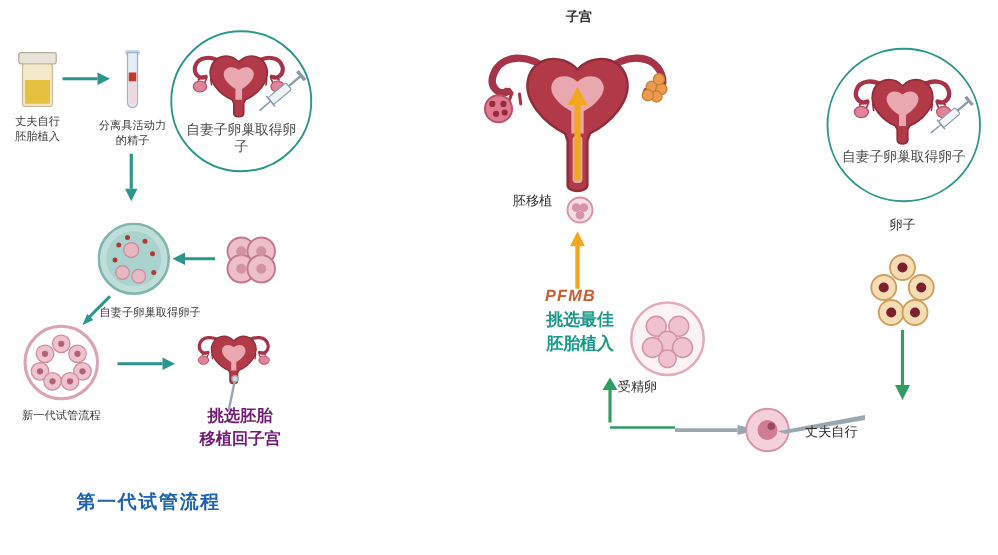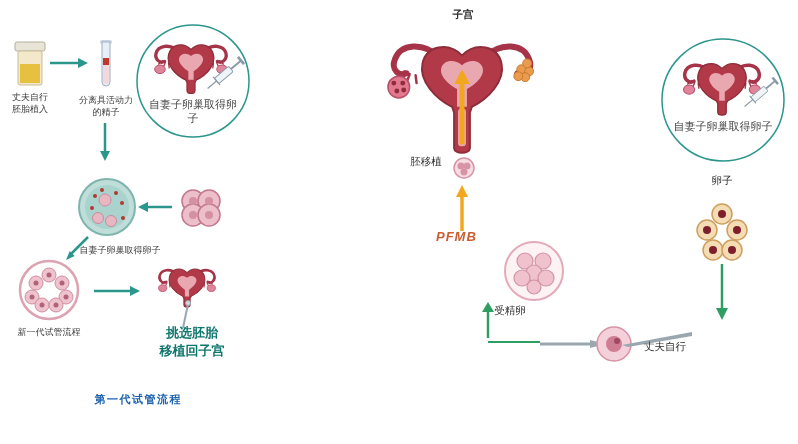--- a/index.html
+++ b/index.html
@@ -3,23 +3,23 @@
 <meta charset="utf-8">
 <style>
   * { margin:0; padding:0; box-sizing:border-box; }
   html,body { background:#ffffff; }
   body { font-family:"Liberation Sans","DejaVu Sans",sans-serif; }
   #diagram { position:relative; width:798px; height:444px; background:#ffffff; overflow:hidden; }
   .abs { position:absolute; }
   .lbl { position:absolute; font-size:9px; color:#3b3b3b; text-align:center; line-height:1.3; white-space:pre-line; }
   .lbl-sm { font-size:11px; color:#4a4a4a; }
   .lbl-md { font-size:10.5px; color:#2e2e2e; }
-  .dark-bold { font-size:13px; font-weight:bold; color:#0f766e; line-height:1.4; }
+  .dark-bold { font-size:13px; font-weight:bold; color:#701a75; line-height:1.4; }
   .teal-text { font-size:13.5px; font-weight:bold; color:#17998a; line-height:1.4; }
-  .title { position:absolute; font-size:11px; font-weight:bold; color:#1e63ae; text-align:right; letter-spacing:1.5px; white-space:pre-line; }
+  .title { position:absolute; font-size:15px; font-weight:bold; color:#1e63ae; text-align:center; letter-spacing:1.5px; white-space:pre-line; }
   .watermark { position:absolute; font-size:13px; font-weight:bold; color:#c2410c; letter-spacing:1px; opacity:.85; font-style:italic; }
 </style>
 </head>
 <body>
 
 <svg width="0" height="0" style="position:absolute" aria-hidden="true">
   <defs>
     <symbol id="uterus" viewBox="0 0 120 100">
       <path d="M42,32 C28,18 10,22 7,34 C5,43 13,50 20,46" fill="none" stroke="#a63348" stroke-width="5" stroke-linecap="round"></path>
       <path d="M78,32 C92,18 110,22 113,34 C115,43 107,50 100,46" fill="none" stroke="#a63348" stroke-width="5" stroke-linecap="round"></path>
@@ -186,20 +186,22 @@
     <circle cx="12" cy="16" r="3.5" fill="#d794a6"></circle>
   </svg>
 
   <svg class="abs" style="left:453px;top:183px" width="18" height="50">
     <line x1="9" y1="48" x2="9" y2="12" stroke="#f2a71f" stroke-width="3.5"></line>
     <polygon points="3,14 9,2 15,14" fill="#f2a71f"></polygon>
   </svg>
 
   <div class="watermark" style="left:436px;top:229px">PFMB</div>
 
+  <div class="lbl teal-text" style="left:424px;top:247px;width:80px">挑选最佳
+胚胎植入</div>
 
   <svg class="abs" style="left:503px;top:240px" width="62" height="62">
     <circle cx="31" cy="31" r="29" fill="#fdf3f5" stroke="#e3abba" stroke-width="2"></circle>
     <circle cx="22" cy="21" r="8" fill="#efc2ce" stroke="#d194a6" stroke-width="1.2"></circle>
     <circle cx="40" cy="21" r="8" fill="#efc2ce" stroke="#d194a6" stroke-width="1.2"></circle>
     <circle cx="31" cy="33" r="8" fill="#efc2ce" stroke="#d194a6" stroke-width="1.2"></circle>
     <circle cx="19" cy="38" r="8" fill="#efc2ce" stroke="#d194a6" stroke-width="1.2"></circle>
     <circle cx="43" cy="38" r="8" fill="#efc2ce" stroke="#d194a6" stroke-width="1.2"></circle>
     <circle cx="31" cy="47" r="7" fill="#efc2ce" stroke="#d194a6" stroke-width="1.2"></circle>
   </svg>

